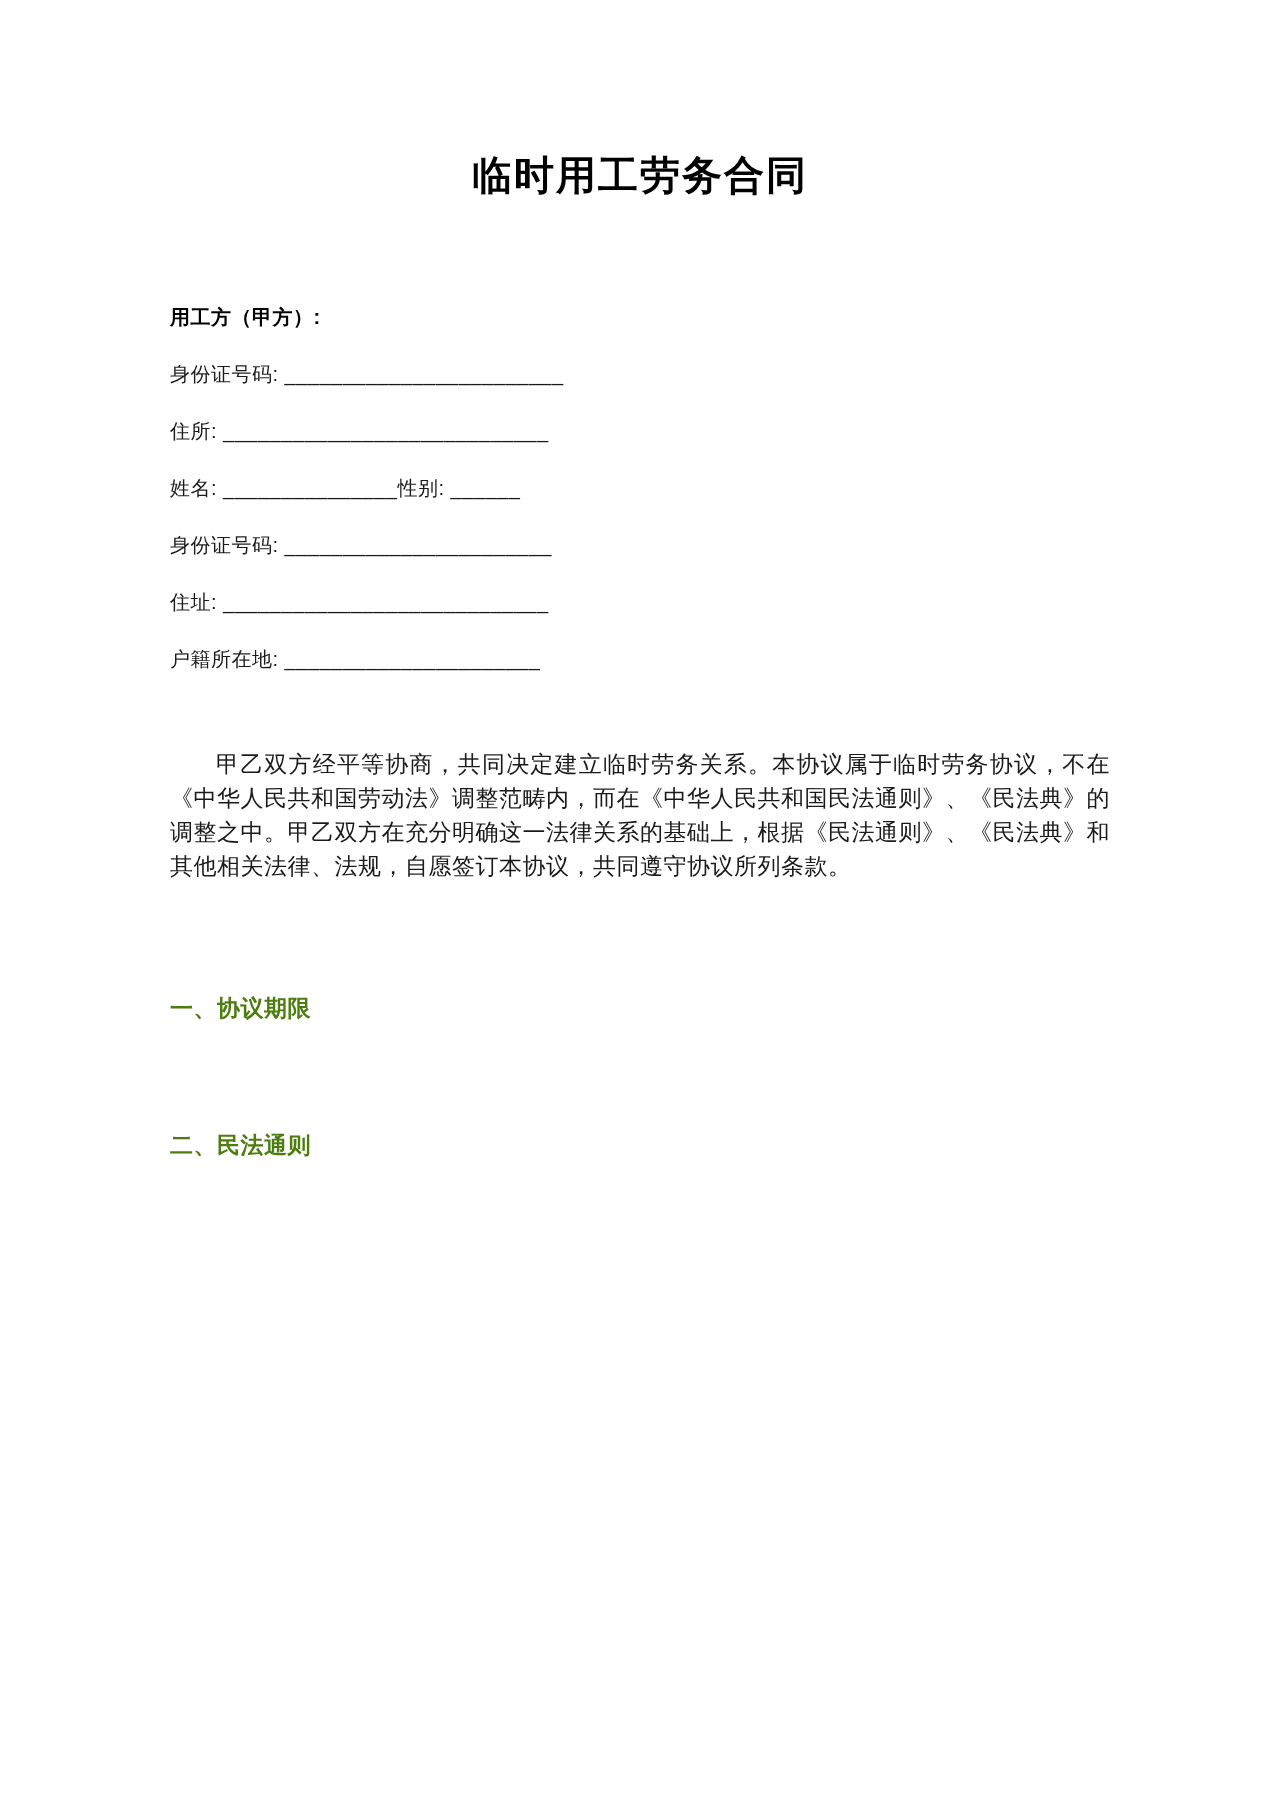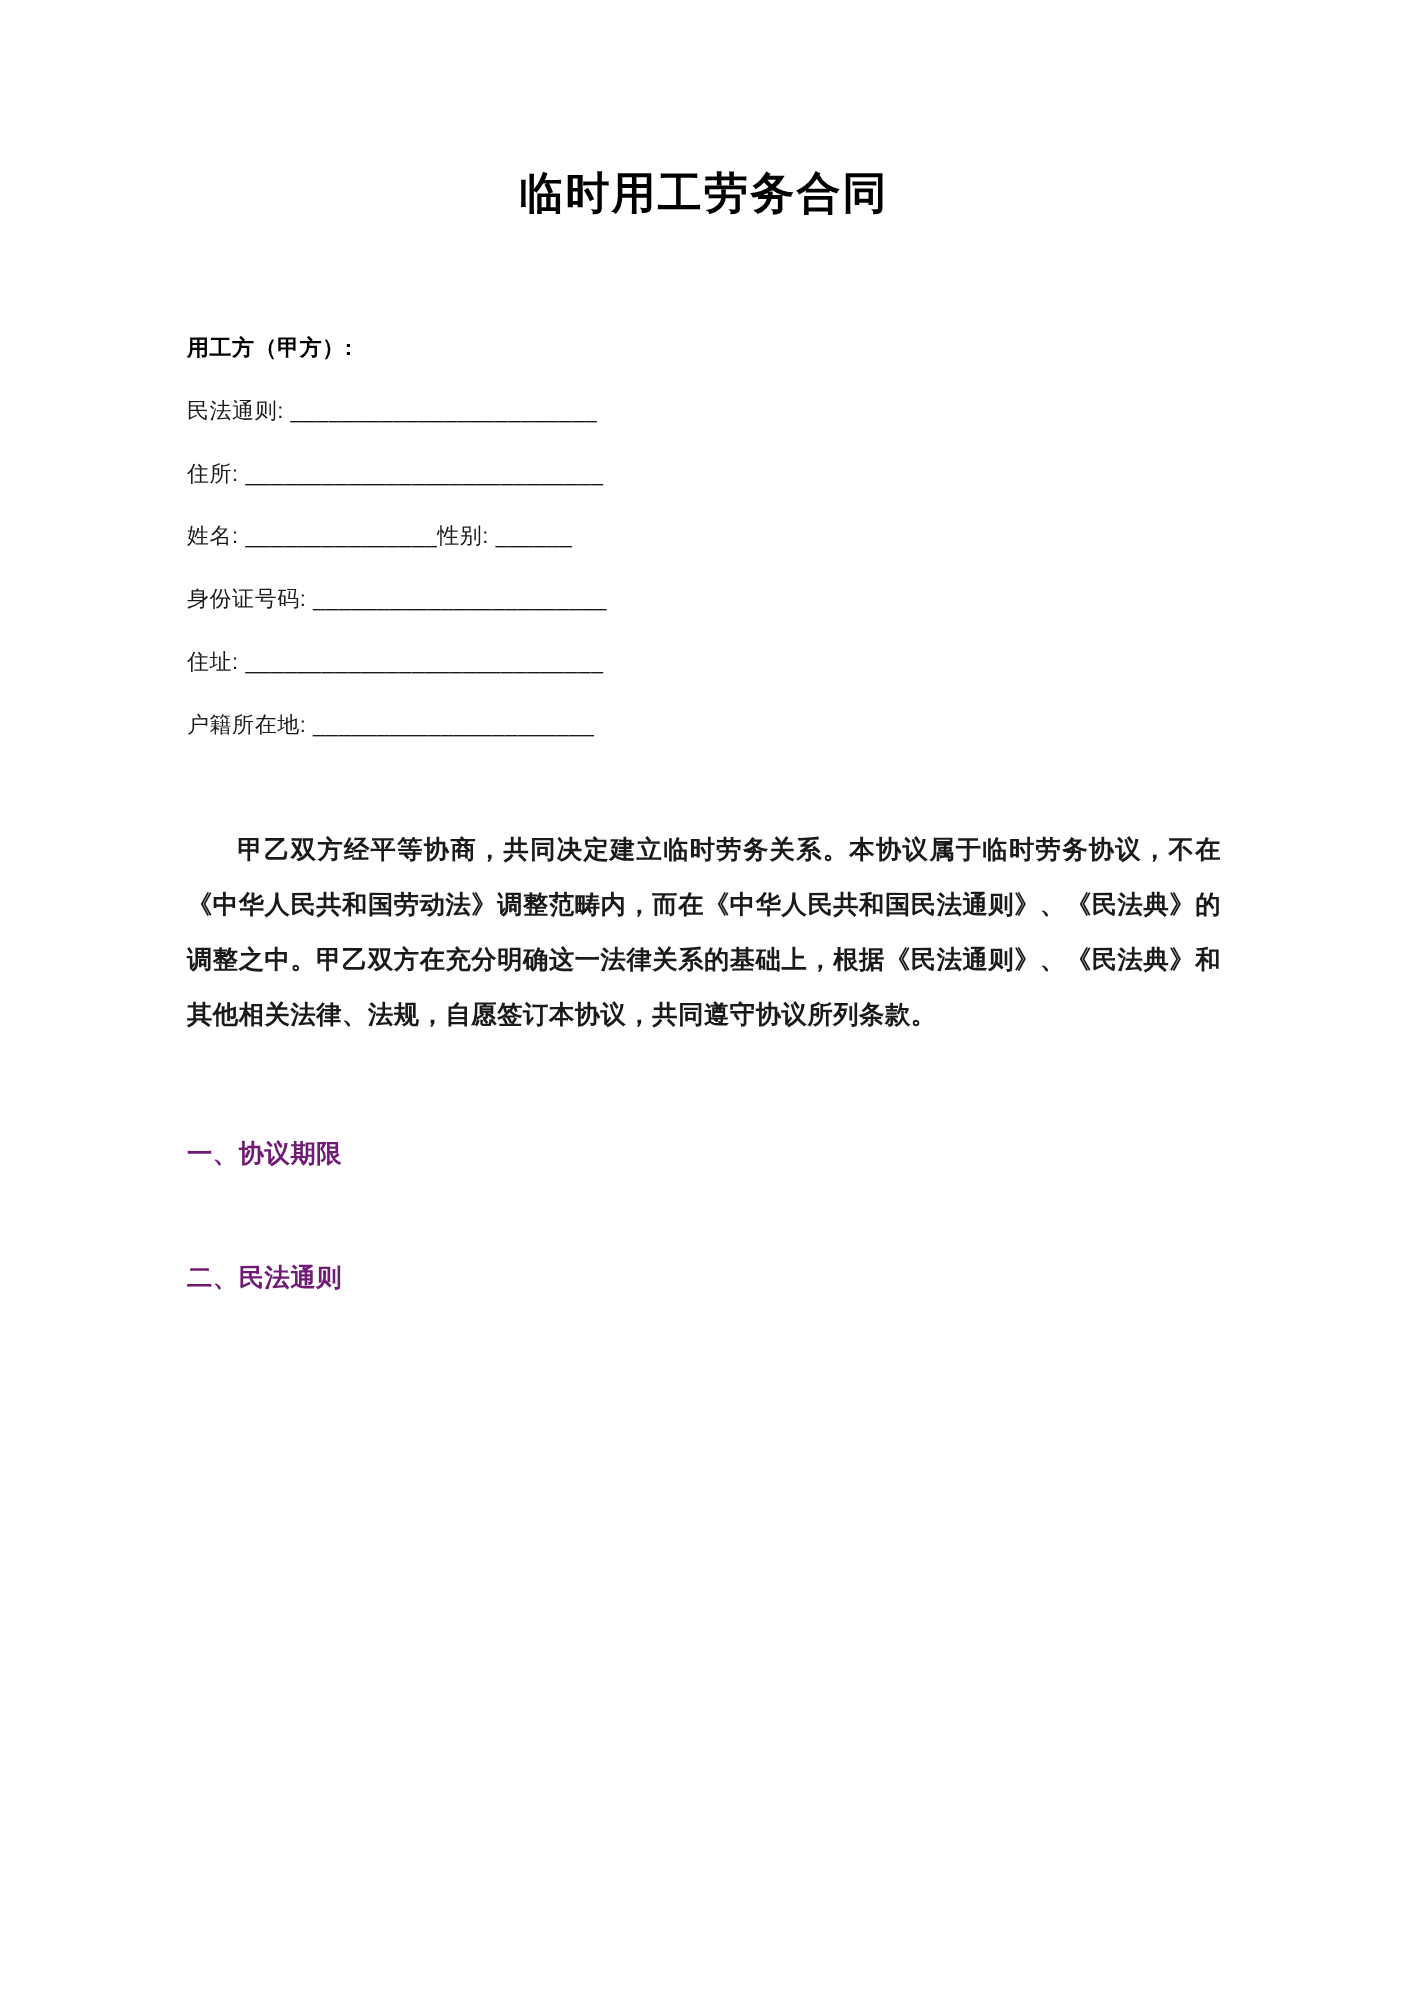--- a/index.html
+++ b/index.html
@@ -32,32 +32,31 @@
     margin: 0 0 37px 0;
     white-space: pre;
     letter-spacing: 0.5px;
   }
   .field-line.bold {
     font-weight: bold;
     color: #000000;
   }
   .intro-para {
     font-size: 23px;
-    line-height: 50px;
+    line-height: 34px;
     text-align: justify;
     text-indent: 2em;
     margin: 78px 0 0 0;
     letter-spacing: 0.5px;
-    font-weight: bold;
   }
   .section-heading {
     font-size: 23px;
     font-weight: bold;
-    color: #701a75;
-    margin: 90px 0 0 0;
+    color: #4d7c0f;
+    margin: 114px 0 0 0;
     line-height: 1;
     letter-spacing: 0.5px;
   }
   .section-body {
     font-size: 23px;
     line-height: 1;
     margin: 42px 0 0 0;
     text-indent: 2em;
     letter-spacing: 0.5px;
     white-space: pre-wrap;
@@ -65,21 +64,21 @@
 </style>
 </head>
 <body>
 
 <div class="page">
 
   <h1 class="doc-title">临时用工劳务合同</h1>
 
   <div>
     <p class="field-line bold">用工方（甲方）:</p>
-    <p class="field-line">民法通则: ________________________</p>
+    <p class="field-line">身份证号码: ________________________</p>
     <p class="field-line">住所: ____________________________</p>
     <p class="field-line">姓名: _______________性别: ______</p>
     <p class="field-line">身份证号码: _______________________</p>
     <p class="field-line">住址: ____________________________</p>
     <p class="field-line">户籍所在地: ______________________</p>
   </div>
 
   <p class="intro-para">甲乙双方经平等协商，共同决定建立临时劳务关系。本协议属于临时劳务协议，不在《中华人民共和国劳动法》调整范畴内，而在《中华人民共和国民法通则》、《民法典》的调整之中。甲乙双方在充分明确这一法律关系的基础上，根据《民法通则》、《民法典》和其他相关法律、法规，自愿签订本协议，共同遵守协议所列条款。</p>
 
   <h2 class="section-heading">一、协议期限</h2>

